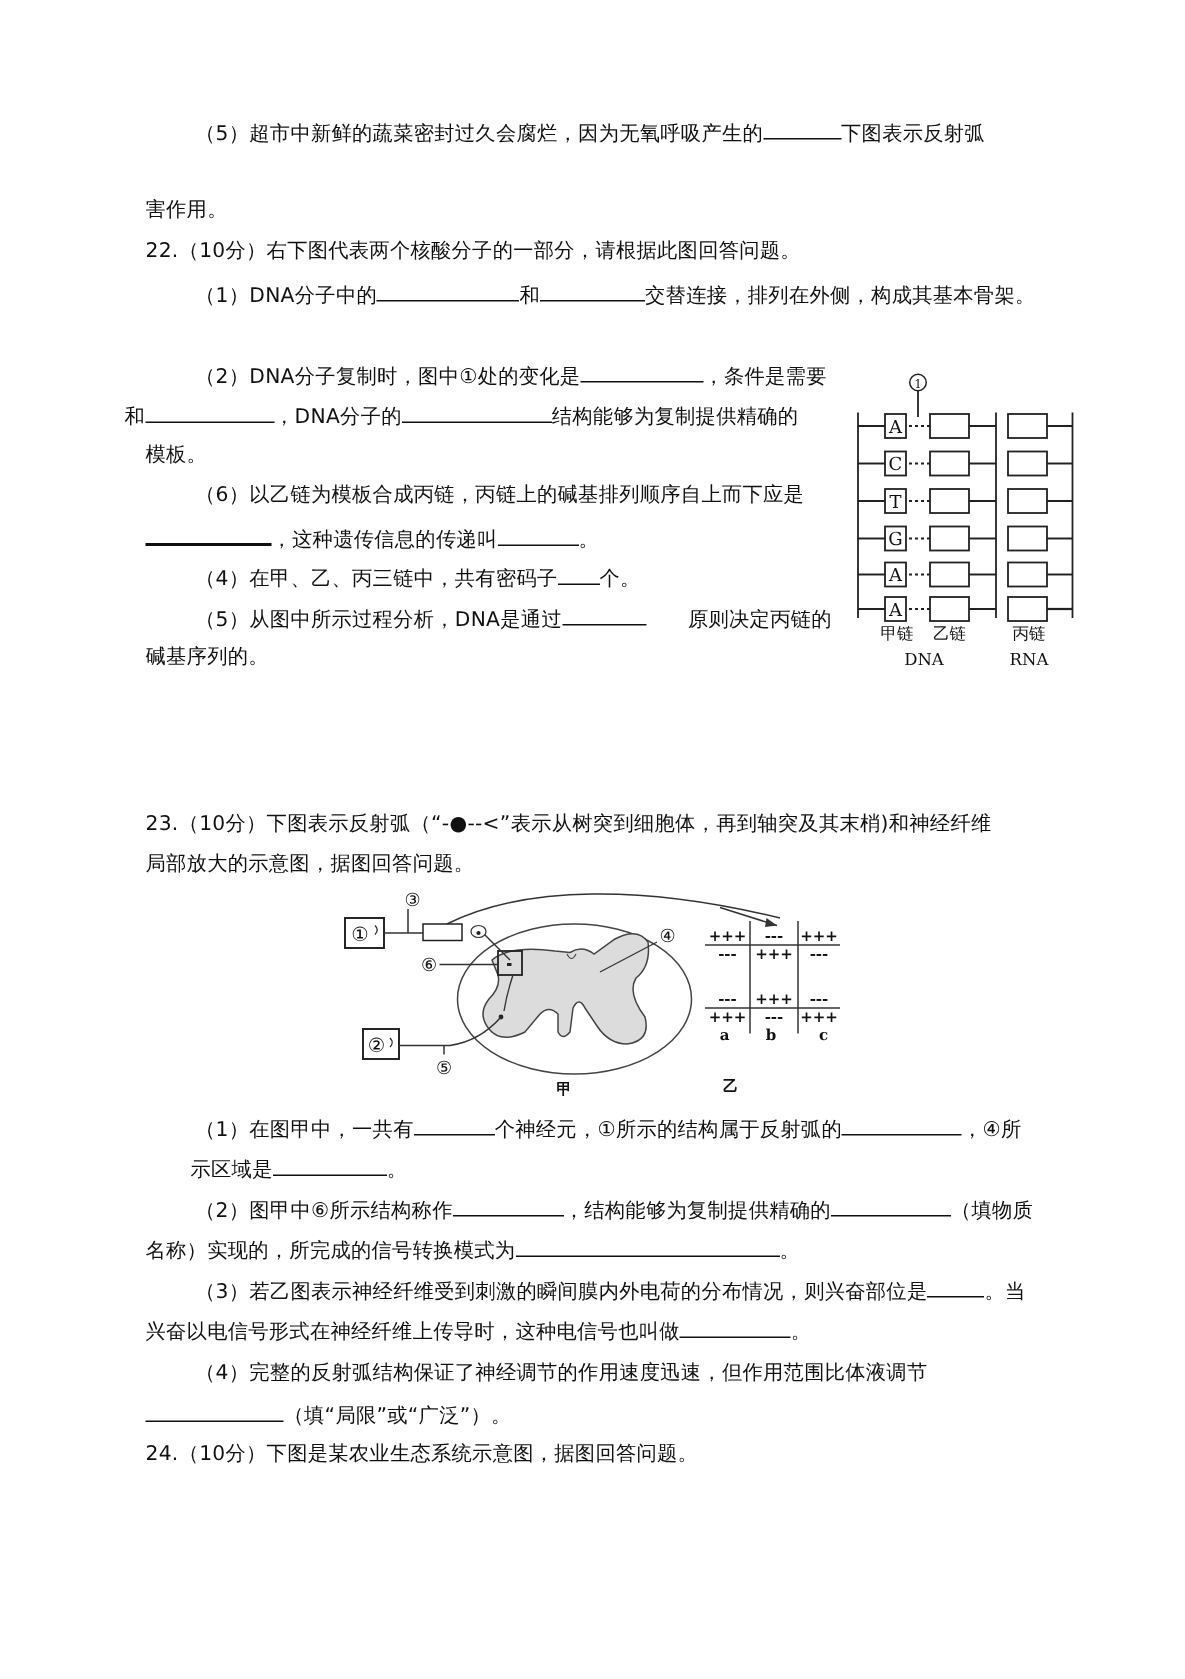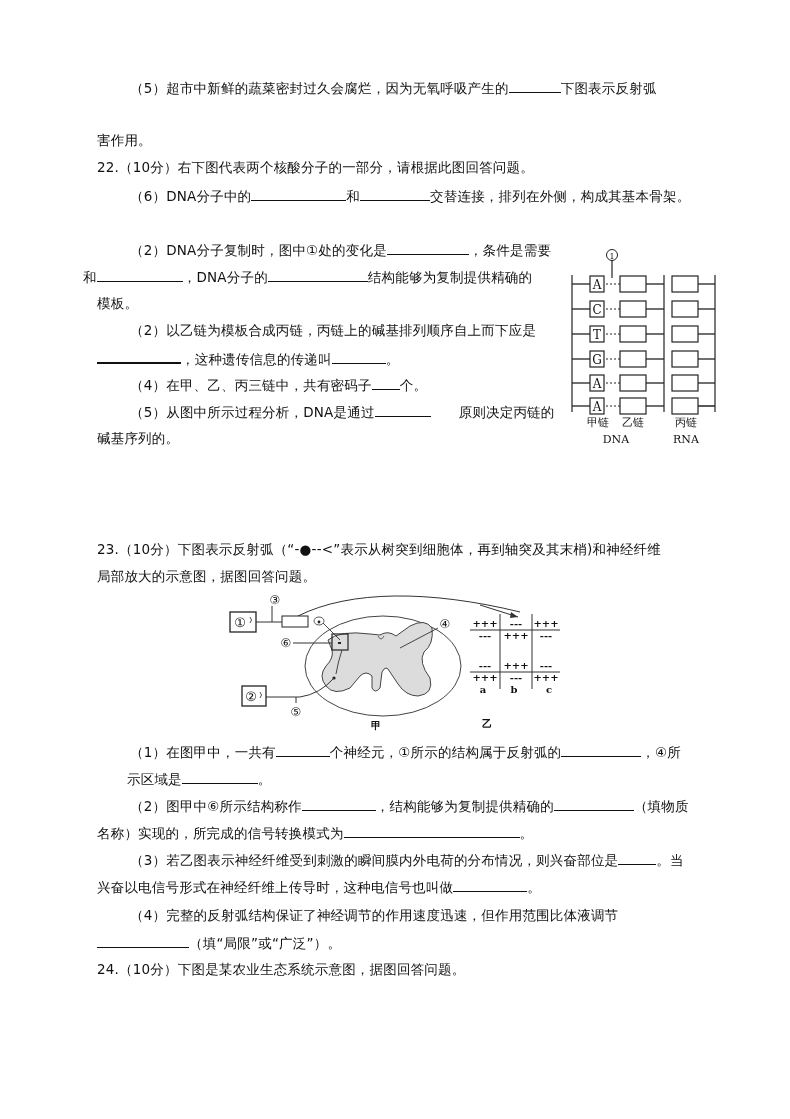--- a/index.html
+++ b/index.html
@@ -20,34 +20,34 @@
   <span>（5）超市中新鲜的蔬菜密封过久会腐烂，因为无氧呼吸产生的</span><span class="blank" style="width:52px;"></span><span>下图表示反射弧</span>
 </div>
 <div class="line" style="left:97px; top:105px;margin-top:26px;">
   <span>害作用。</span>
 </div>
 
 <div class="line" style="left:97px; top:158px;">
   <span>22.（10分）右下图代表两个核酸分子的一部分，请根据此图回答问题。</span>
 </div>
 <div class="line" style="left:130px; top:186px;">
-  <span>（6）DNA分子中的</span><span class="blank" style="width:95px;"></span><span>和</span><span class="blank" style="width:70px;"></span><span>交替连接，排列在外侧，构成其基本骨架。</span>
+  <span>（1）DNA分子中的</span><span class="blank" style="width:95px;"></span><span>和</span><span class="blank" style="width:70px;"></span><span>交替连接，排列在外侧，构成其基本骨架。</span>
 </div>
 
 <div class="line" style="left:130px; top:240px;">
   <span>（2）DNA分子复制时，图中①处的变化是</span><span class="blank" style="width:82px;"></span><span>，条件是需要</span>
 </div>
 <div class="line" style="left:83px; top:267px;">
   <span>和</span><span class="blank" style="width:86px;"></span><span>，DNA分子的</span><span class="blank" style="width:100px;"></span><span>结构能够为复制提供精确的</span>
 </div>
 <div class="line" style="left:97px; top:294px;">
   <span>模板。</span>
 </div>
 <div class="line" style="left:130px; top:321px;">
-  <span>（2）以乙链为模板合成丙链，丙链上的碱基排列顺序自上而下应是</span>
+  <span>（6）以乙链为模板合成丙链，丙链上的碱基排列顺序自上而下应是</span>
 </div>
 <div class="line" style="left:97px; top:348px;">
   <span class="blank" style="width:84px; border-bottom-width:2px;"></span><span>，这种遗传信息的传递叫</span><span class="blank" style="width:54px;"></span><span>。</span>
 </div>
 <div class="line" style="left:130px; top:375px;">
   <span>（4）在甲、乙、丙三链中，共有密码子</span><span class="blank" style="width:28px;"></span><span>个。</span>
 </div>
 <div class="line" style="left:130px; top:402px;">
   <span>（5）从图中所示过程分析，DNA是通过</span><span class="blank" style="width:56px;"></span><span style="display:inline-block;width:28px;"></span><span>原则决定丙链的</span>
 </div>

